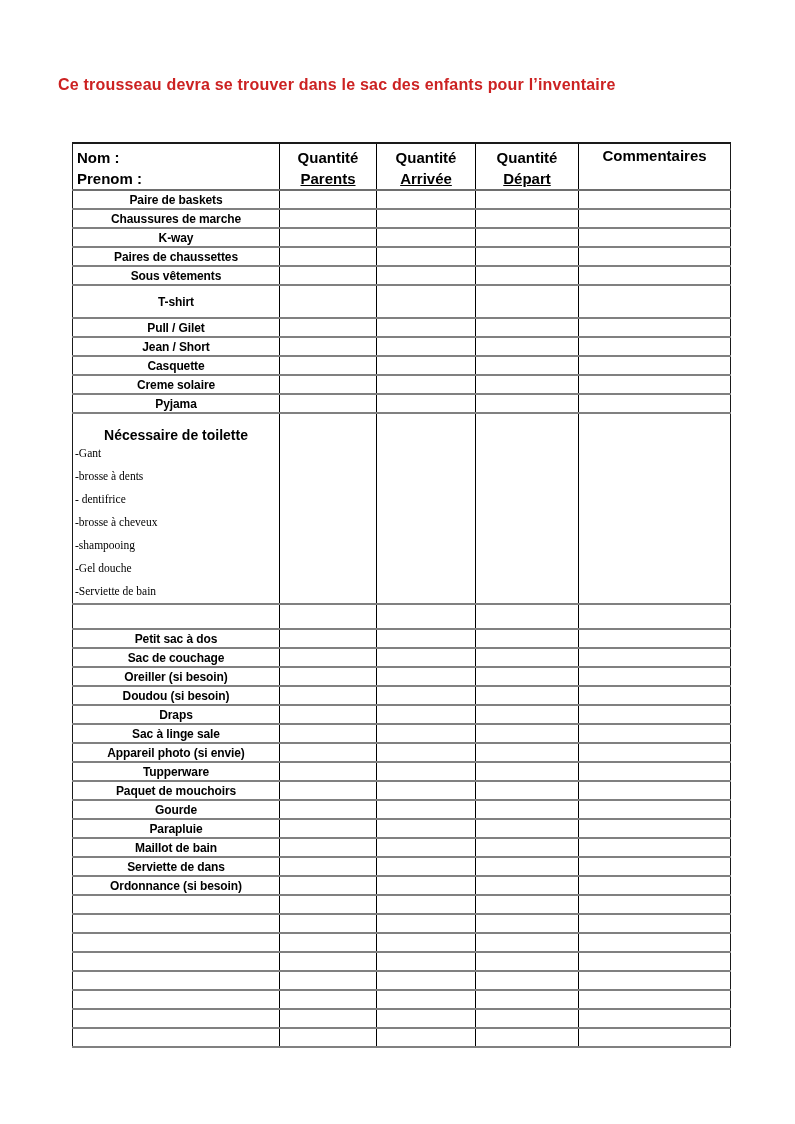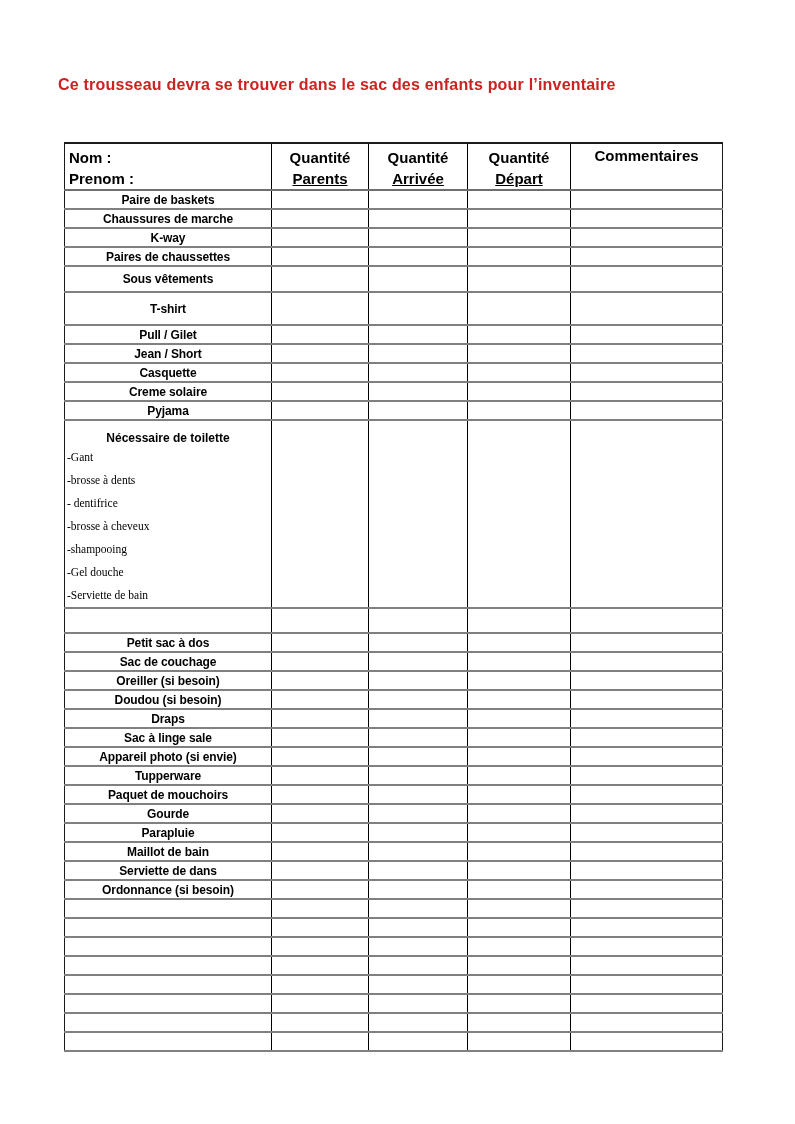--- a/index.html
+++ b/index.html
@@ -14,21 +14,21 @@
     position:absolute;
     left:58px; top:76px;
     width:680px;
     font-size:16px;
     font-weight:bold;
     letter-spacing:0.2px;
     white-space:nowrap;
   }
   table.trousseau {
     position:absolute;
-    left:64px; top:142px;
+    left:72px; top:142px;
     width:658px;
     border-collapse:collapse;
     table-layout:fixed;
     border-top:2px solid #1a1a1a;
     border-left:1.5px solid #1a1a1a;
     border-right:1.5px solid #1a1a1a;
     border-bottom:2.5px solid #808080;
   }
   td {
     border-left:1px solid #000;
@@ -47,23 +47,24 @@
     text-align:center;
     font-weight:bold;
     font-size:12px;
     letter-spacing:-0.1px;
   }
   tr.item-row { height:19px; }
   td.toilette { vertical-align:top; }
   .t-title {
     text-align:center;
     font-weight:bold;
-    font-size:12px;
-    padding-top:10px;
+    font-size:14px;
+    padding-top:1px;
     height:15px;
+    margin-top:12px;
   }
   .t-sub {
     font-family:"Liberation Serif", serif;
     font-size:11.5px;
     line-height:23px;
     padding-left:2px;
     text-align:left;
   }
 </style>
 </head>
@@ -122,21 +123,21 @@
         <td></td>
         <td></td>
       </tr>
       <tr class="item-row" style="height: 19px;">
         <td class="item">Paires de chaussettes</td>
         <td></td>
         <td></td>
         <td></td>
         <td></td>
       </tr>
-      <tr class="item-row" style="height: 26px; margin-left: 16px;">
+      <tr class="item-row" style="height: 19px; margin-left: 16px;">
         <td class="item">Sous vêtements</td>
         <td></td>
         <td></td>
         <td></td>
         <td></td>
       </tr>
       <tr class="item-row" style="height: 33px;">
         <td class="item">T-shirt</td>
         <td></td>
         <td></td>

